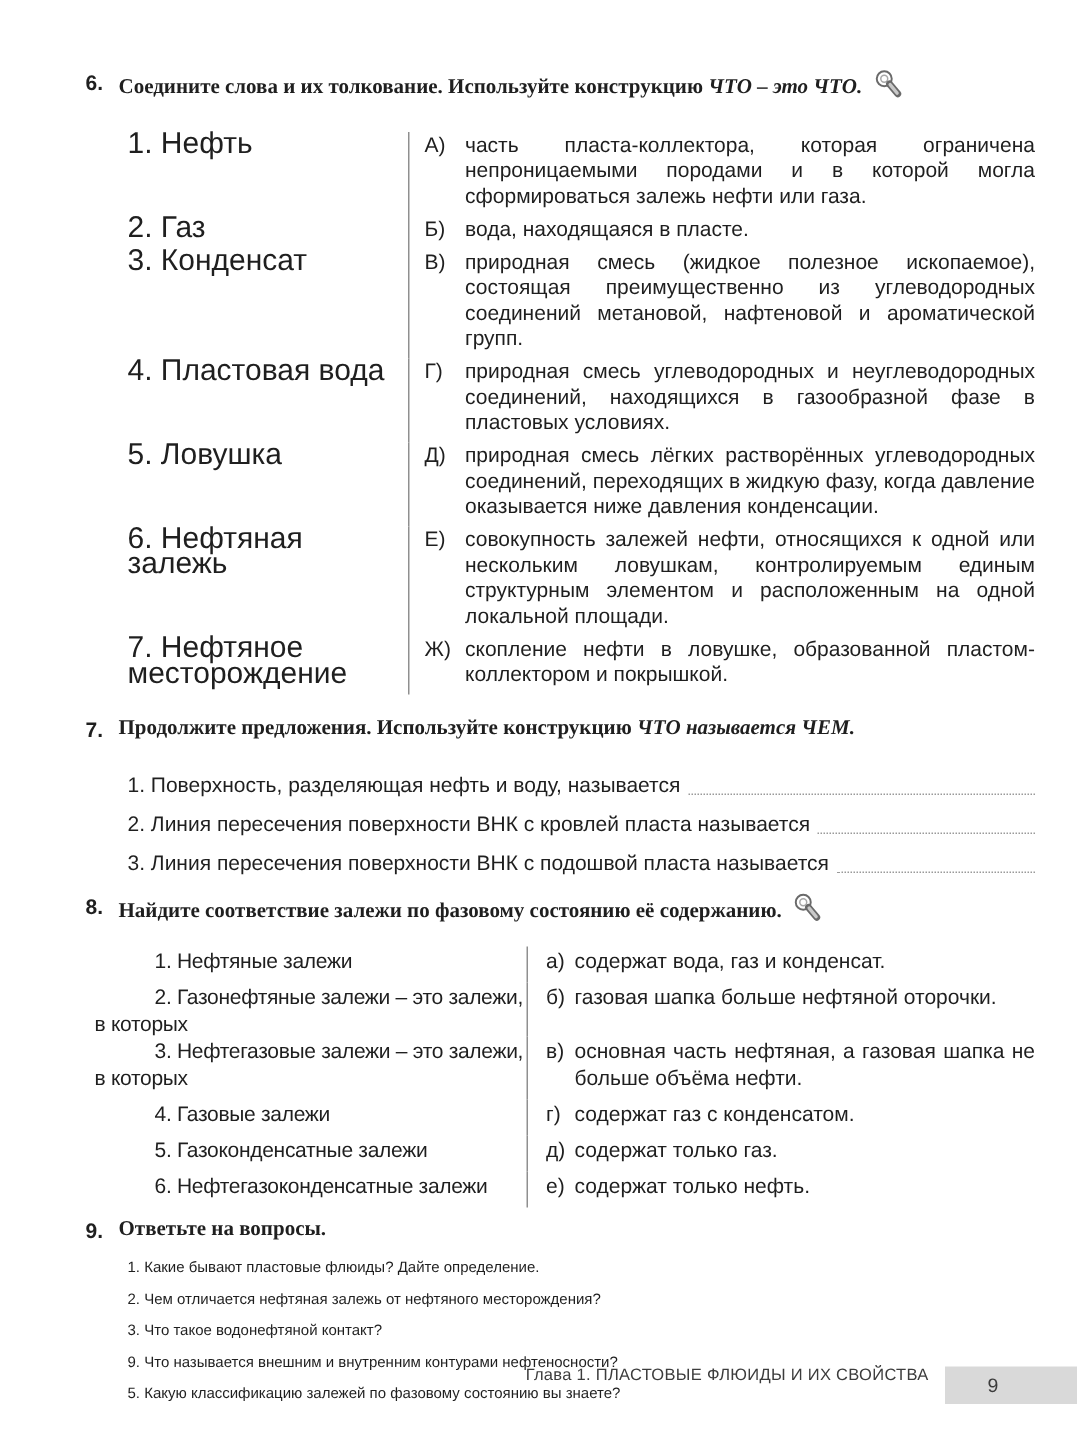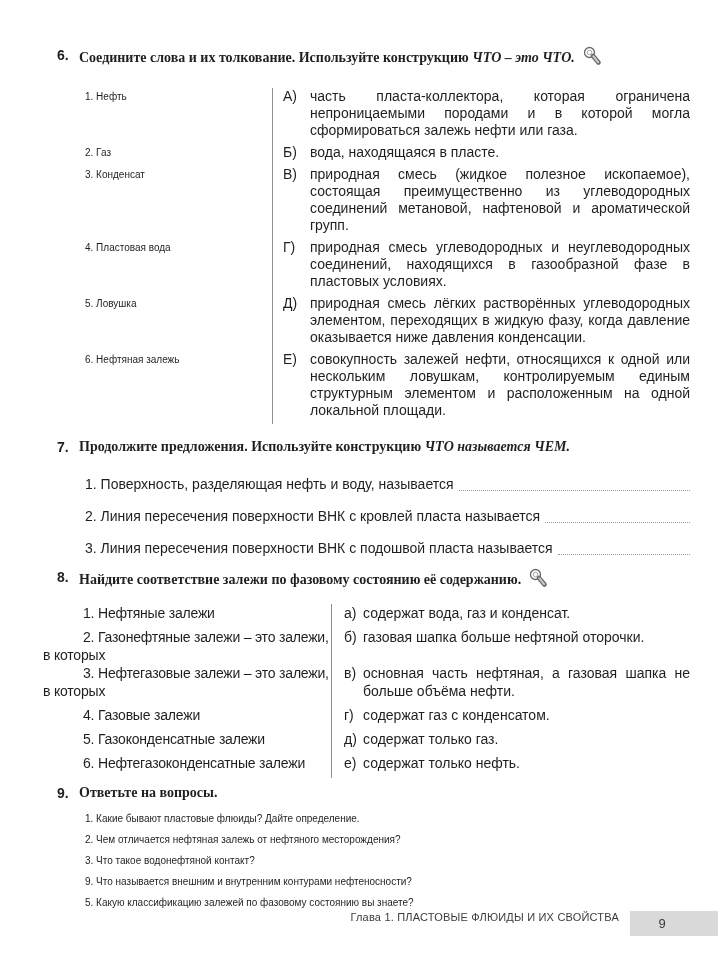--- a/index.html
+++ b/index.html
@@ -16,35 +16,35 @@
   
   .ex-header { display: flex; font-weight: bold; font-size: 14px; line-height: 18px; }
   .ex-num { width: 22px; flex-shrink: 0; }
   .ex-title { flex: 1; font-family: Liberation Serif, serif; }
   .construct { font-style: italic; }
   .hint-icon { margin-left: 7px; vertical-align: -6px; }
 
   
   .match6 { margin: 20px 0 0 28px; }
   .mrow { display: flex; }
-  .mleft { width: 187px; flex-shrink: 0; font-size: 10px; line-height: 17px; }
+  .mleft { width: 187px; flex-shrink: 0; font-size: 20px; line-height: 17px; }
   .mright { flex: 1; border-left: 1px solid #8f8f8f; padding: 0 0 5px 10px; display: flex; font-size: 14px; line-height: 17px; }
   .letter { width: 27px; flex-shrink: 0; }
   .def { flex: 1; text-align: justify; }
 
   
   .sec7 { margin-top: 14px; }
-  .q7 { display: flex; margin: 12px 0 6px 28px; font-size: 14px; line-height: 20px; }
+  .q7 { display: flex; margin: 0 0 6px 28px; font-size: 14px; line-height: 20px; }
   .q7 .leader { flex: 1; border-bottom: 1px dotted #9a9a9a; margin: 0 0 3px 5px; align-self: flex-end; }
   .sec7 .ex-header { margin-bottom: 18px; }
 
   
   .sec8 { margin-top: 10px; }
   .match8 { margin: 14px 0 0 -14px; }
-  .m8left { width: 288px; flex-shrink: 0; font-size: 14px; line-height: 18px; text-indent: 40px; letter-spacing: -0.2px; box-sizing: border-box; padding-right: 2px; }
+  .m8left { width: 288px; flex-shrink: 0; font-size: 14px; line-height: 18px; text-indent: 40px; letter-spacing: -0.2px; box-sizing: border-box; padding-right: 2px; margin-left: 20px; }
   .m8right { flex: 1; border-left: 1px solid #8f8f8f; padding: 0 0 6px 12px; display: flex; font-size: 14px; line-height: 18px; }
   .m8letter { width: 19px; flex-shrink: 0; }
   .m8text { flex: 1; text-align: justify; }
 
   
   .sec9 { margin-top: 6px; }
   .sec9 .ex-header { margin-bottom: 8px; }
   .q9 { margin: 0 0 3px 28px; font-size: 10px; line-height: 18px; }
 
   
@@ -96,28 +96,35 @@
         <div class="mleft">4. Пластовая вода</div>
         <div class="mright">
             <span class="letter">Г)</span>
             <div class="def">природная смесь углеводородных и неуглеводородных соединений, находящихся в газообразной фазе в пластовых условиях.</div>
           </div>
       </div>
       <div class="mrow">
         <div class="mleft">5. Ловушка</div>
         <div class="mright">
             <span class="letter">Д)</span>
-            <div class="def">природная смесь лёгких растворённых углеводородных элементом, переходящих в жидкую фазу, когда давление оказывается ниже давления конденсации.</div>
+            <div class="def">природная смесь лёгких растворённых углеводородных соединений, переходящих в жидкую фазу, когда давление оказывается ниже давления конденсации.</div>
           </div>
       </div>
       <div class="mrow">
         <div class="mleft">6. Нефтяная залежь</div>
         <div class="mright">
             <span class="letter">Е)</span>
             <div class="def">совокупность залежей нефти, относящихся к одной или нескольким ловушкам, контролируемым единым структурным элементом и расположенным на одной локальной площади.</div>
+          </div>
+      </div>
+      <div class="mrow">
+        <div class="mleft">7. Нефтяное месторождение</div>
+        <div class="mright">
+            <span class="letter">Ж)</span>
+            <div class="def">скопление нефти в ловушке, образованной пластом-коллектором и покрышкой.</div>
           </div>
       </div>
     </div>
   </section>
 
   <section class="sec7">
     <div class="ex-header">
       <span class="ex-num">7.</span>
       <span class="ex-title"><span>Продолжите предложения. Используйте конструкцию</span> <span class="construct">ЧТО называется ЧЕМ.</span></span>
     </div>

